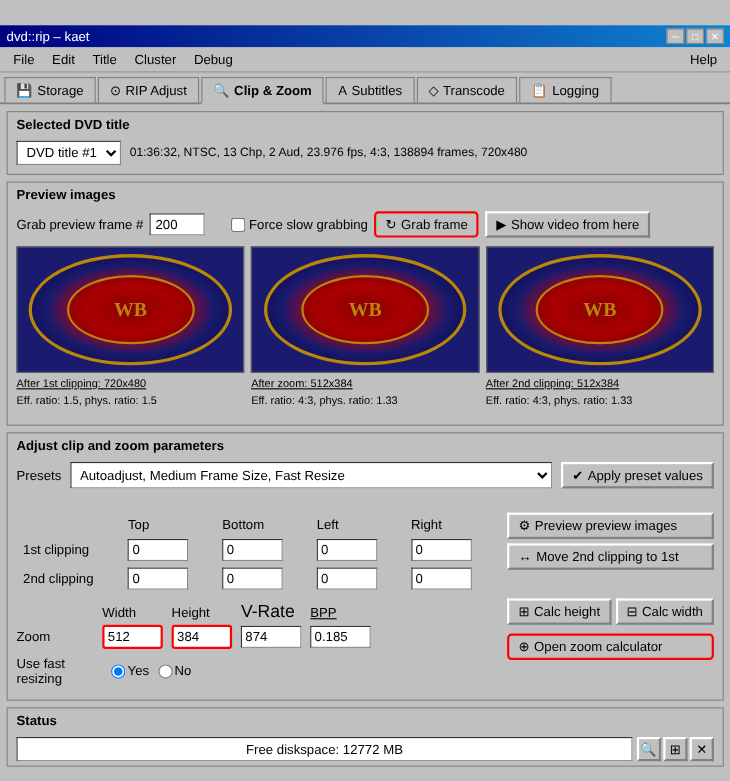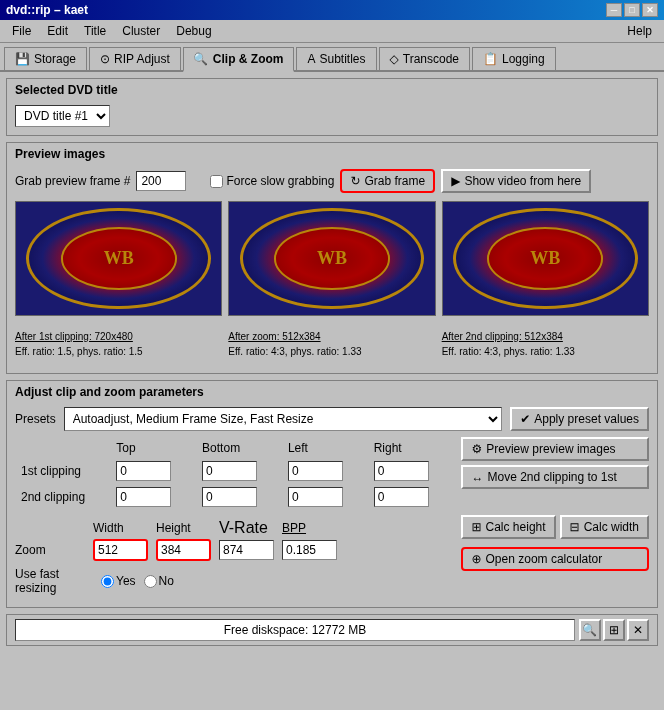--- a/index.html
+++ b/index.html
@@ -13,21 +13,22 @@
 
     
     .title-bar {
       background: linear-gradient(to right, #000080, #1084d0);
       color: white;
       padding: 3px 6px;
       display: flex;
       justify-content: space-between;
       align-items: center;
       font-size: 12px;
-      font-weight: bold;
+      font-weight: normal;
+      margin-top: 23px;
     }
     .title-bar-buttons {
       display: flex;
       gap: 2px;
     }
     .title-btn {
       width: 16px; height: 14px;
       background: #c0c0c0;
       border: 1px solid #888;
       font-size: 9px;
@@ -202,33 +203,33 @@
       border: 2px solid #b8860b;
     }
     .wb-text {
       color: #b8860b;
       font-weight: bold;
       font-size: 18px;
       font-family: serif;
     }
     .preview-caption {
       font-size: 10px;
-      margin-top: 13px;
+      margin-top: 3px;
       line-height: 1.5;
     }
     .caption-underline {
       text-decoration: underline;
     }
 
     
     .presets-row {
       display: flex;
       align-items: center;
       gap: 8px;
-      margin-bottom: 6px;
+      margin-bottom: 22px;
     }
     .presets-select {
       flex: 1;
       border: 1px inset #888;
       background: white;
       padding: 3px 4px;
       font-size: 12px;
     }
 
     .clipping-table {
@@ -389,20 +390,21 @@
 </div>
 
 <div class="content">
 
   <div class="section">
     <div class="section-title">Selected DVD title</div>
     <div class="dvd-title-row">
       <select class="select-box">
         <option>DVD title #1</option>
       </select>
+      <span class="dvd-info">01:36:32, NTSC, 13 Chp, 2 Aud, 23.976 fps, 4:3, 138894 frames, 720x480</span>
     </div>
   </div>
 
   <div class="section">
     <div class="section-title">Preview images</div>
     <div class="grab-row">
       <span class="grab-label">Grab preview frame #</span>
       <input class="input-small" type="text" value="200" style="">
       <label class="checkbox-label">
         <input type="checkbox" style="">
@@ -555,20 +557,21 @@
         </div>
         <button class="btn-highlighted" style="white-space:nowrap; margin-top:4px;">
           <span>⊕</span>
           <span>Open zoom calculator</span>
         </button>
       </div>
     </div>
   </div>
 
   <div class="status-section">
+    <div class="section-title">Status</div>
     <div class="status-bar">
       <div class="status-text">Free diskspace: 12772 MB</div>
       <div class="status-icons">
         <div class="status-icon-btn">
           <span>🔍</span>
         </div>
         <div class="status-icon-btn">
           <span>⊞</span>
         </div>
         <div class="status-icon-btn">

